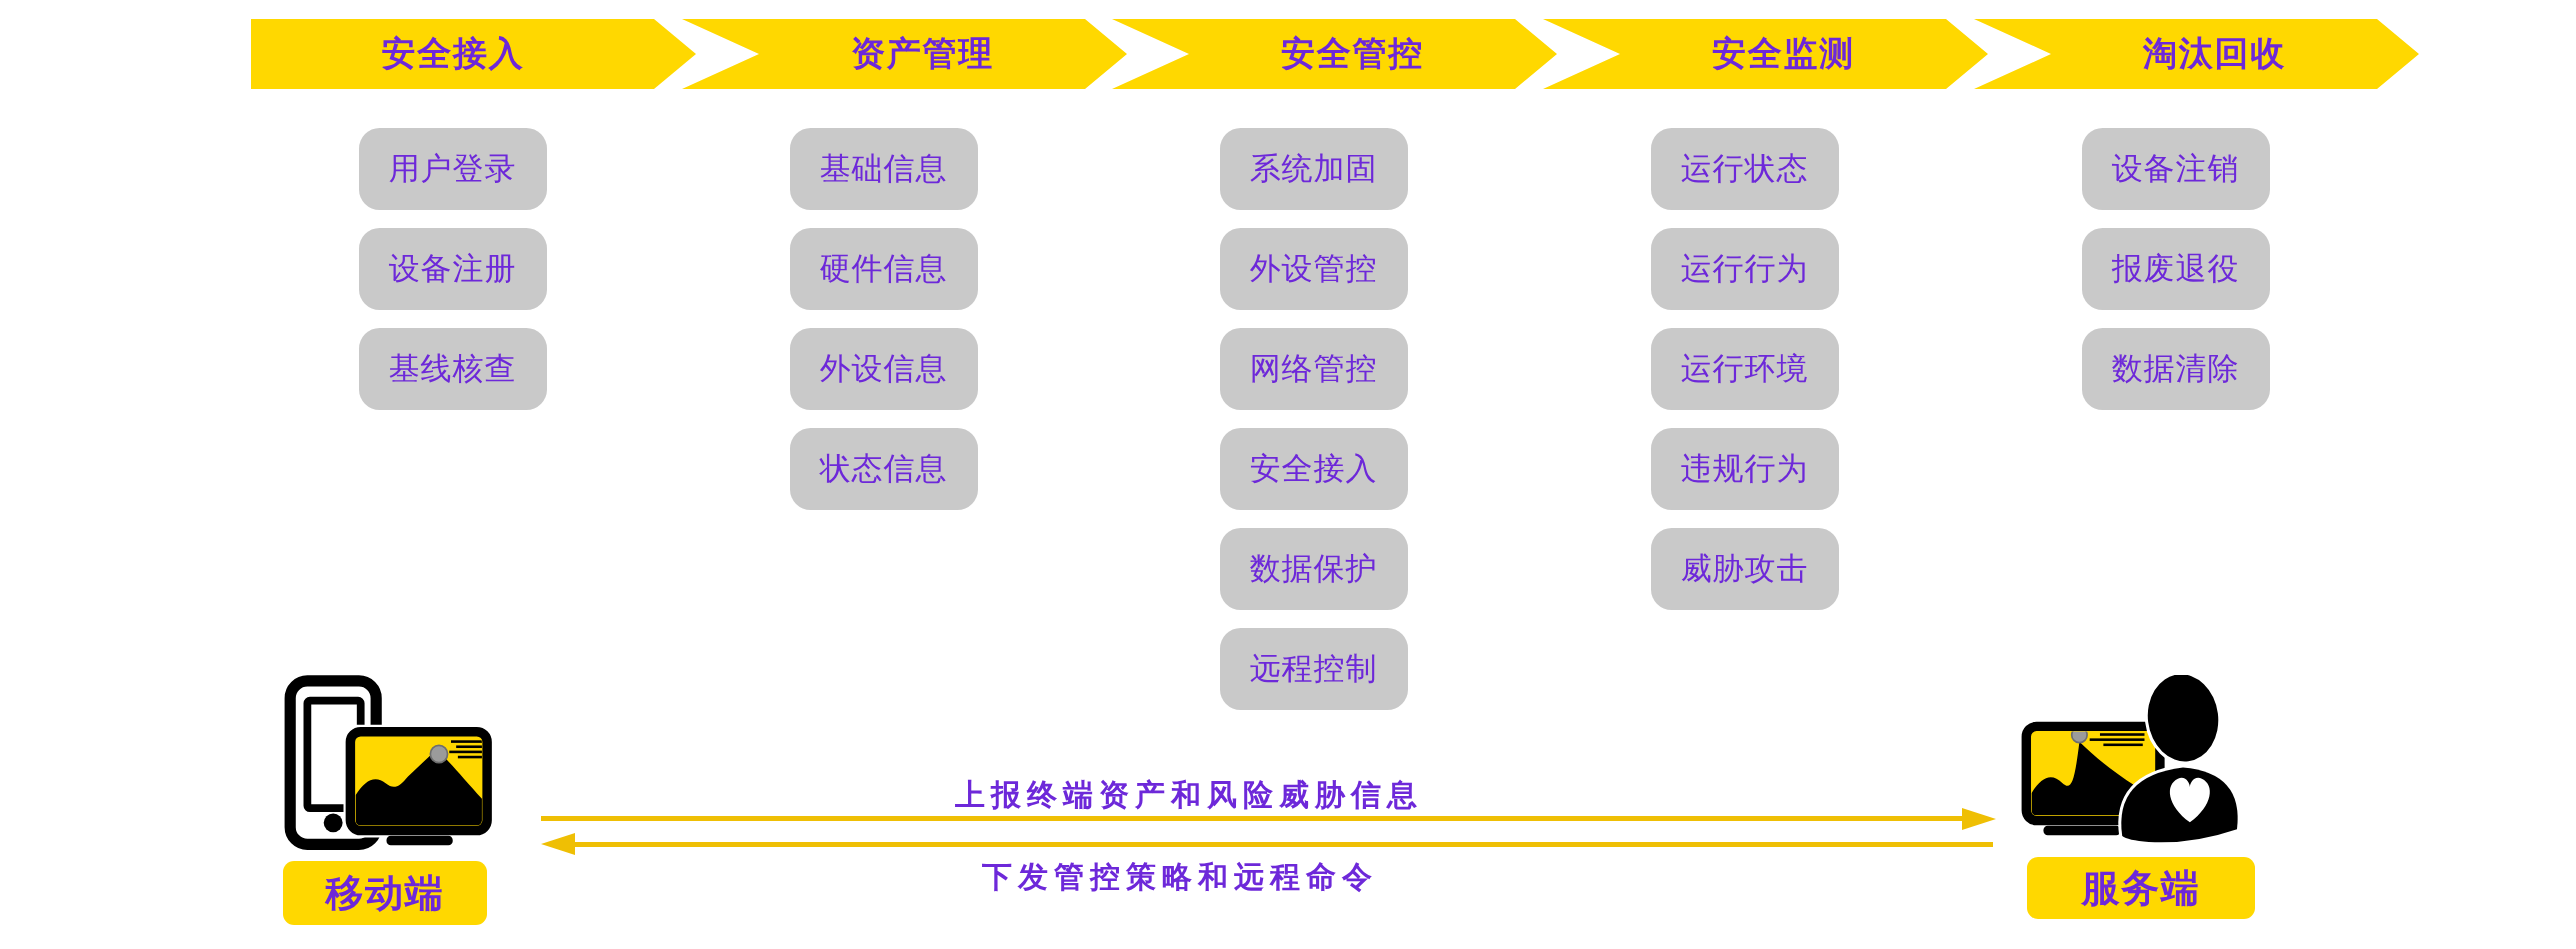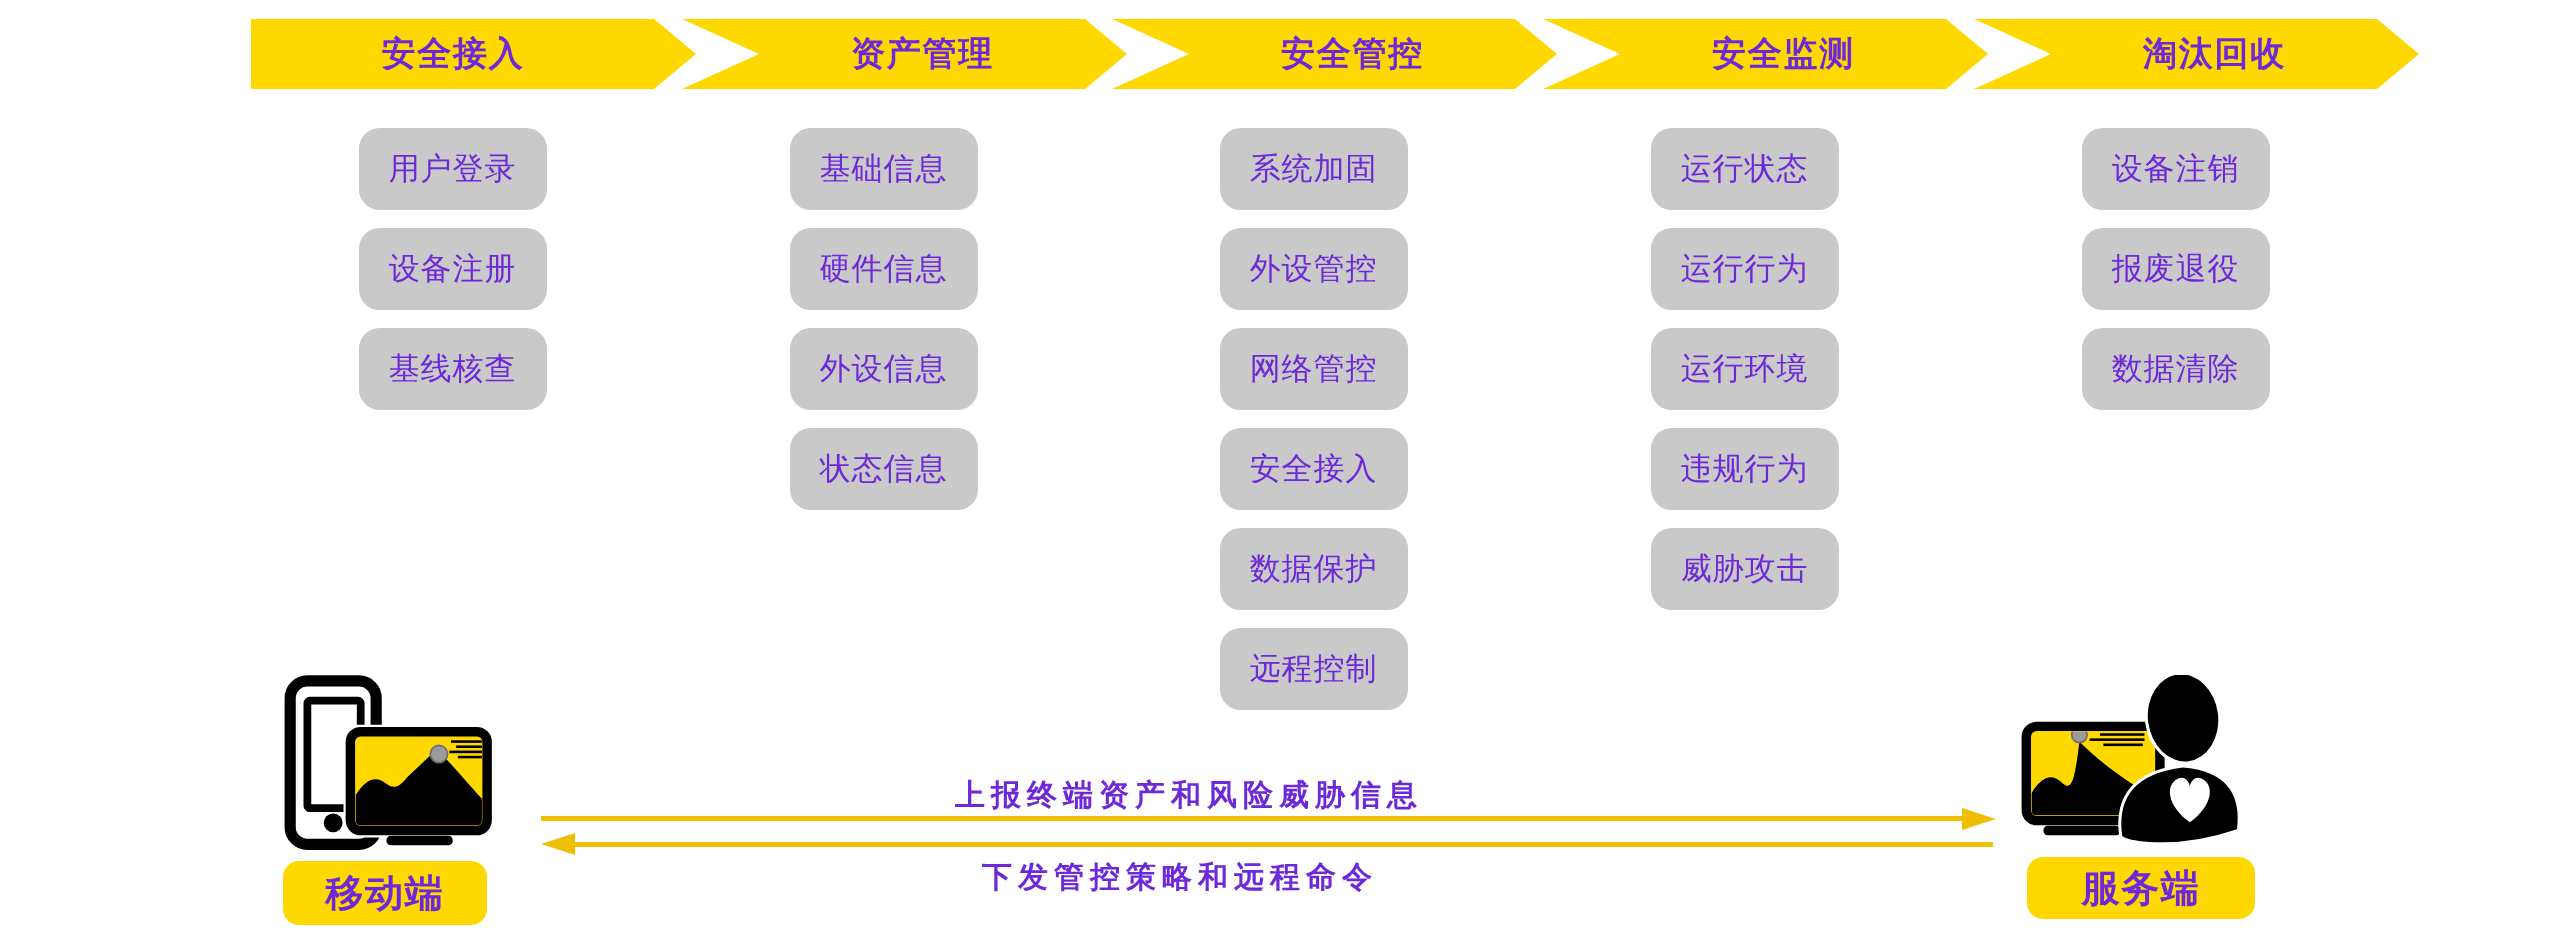--- a/index.html
+++ b/index.html
@@ -38,21 +38,21 @@
   #flow-down-head{left:541px;top:833px;border-top:11px solid transparent;border-bottom:11px solid transparent;border-right:34px solid var(--gold);}
   .flow-label{
     position:absolute;transform:translateX(-50%);white-space:nowrap;
     font-size:30px;font-weight:bold;letter-spacing:6px;
   }
   #flow-up-label{left:1189px;top:775px;}
   #flow-down-label{left:1180px;top:857px;}
 
   
   .endpoint-label{
-    position:absolute;background:var(--yellow);border-radius:16px;
+    position:absolute;background:var(--yellow);border-radius:11px;
     display:flex;align-items:center;justify-content:center;
     font-size:38px;font-weight:bold;letter-spacing:1.7px;
   }
   #mobile-label{left:283px;top:861px;width:204px;height:64px;}
   #server-label{left:2027px;top:857px;width:228px;height:62px;}
   .endpoint-icon{position:absolute;}
   #mobile-icon{left:279px;top:668px;}
   #server-icon{left:2007px;top:675px;}
 </style>
 </head>

